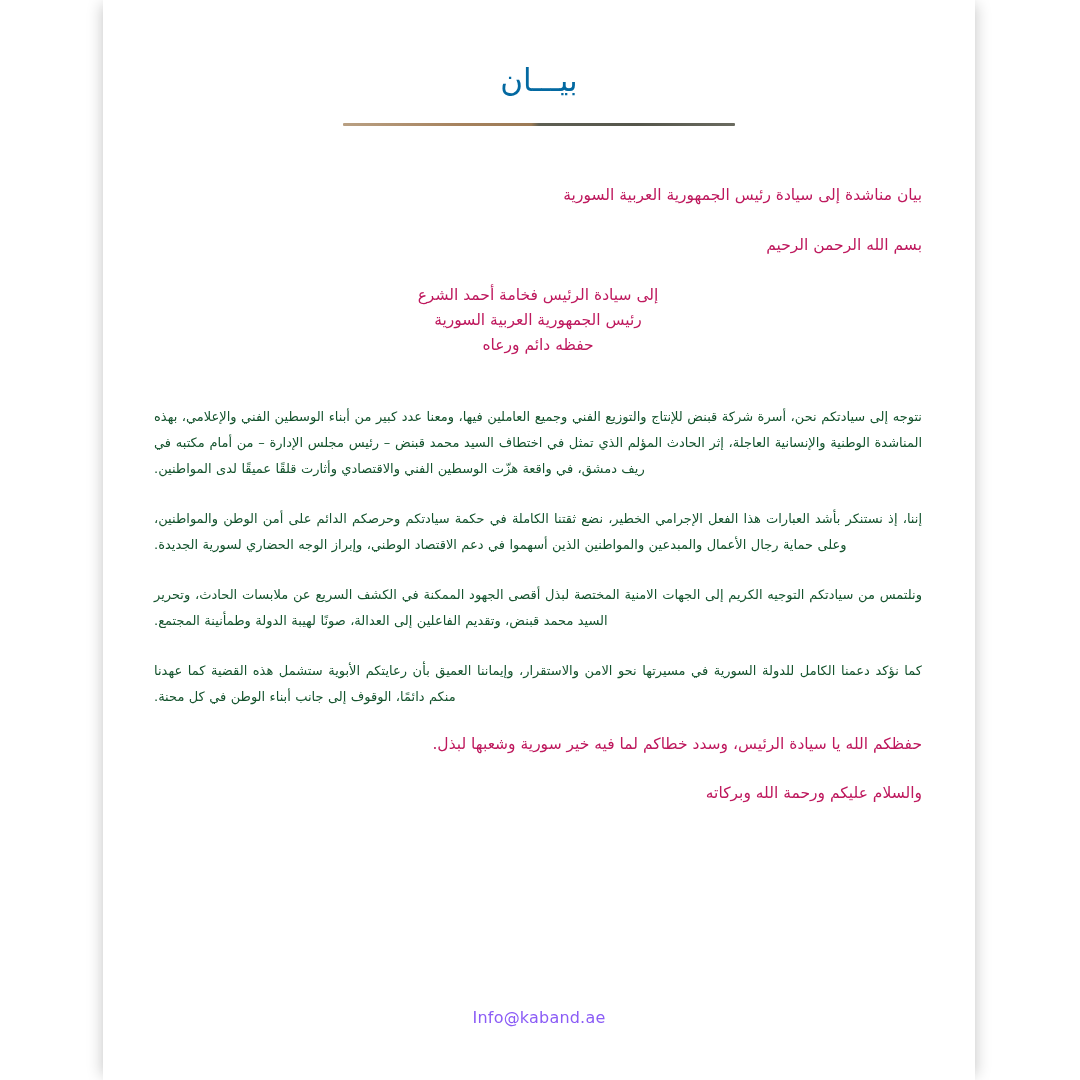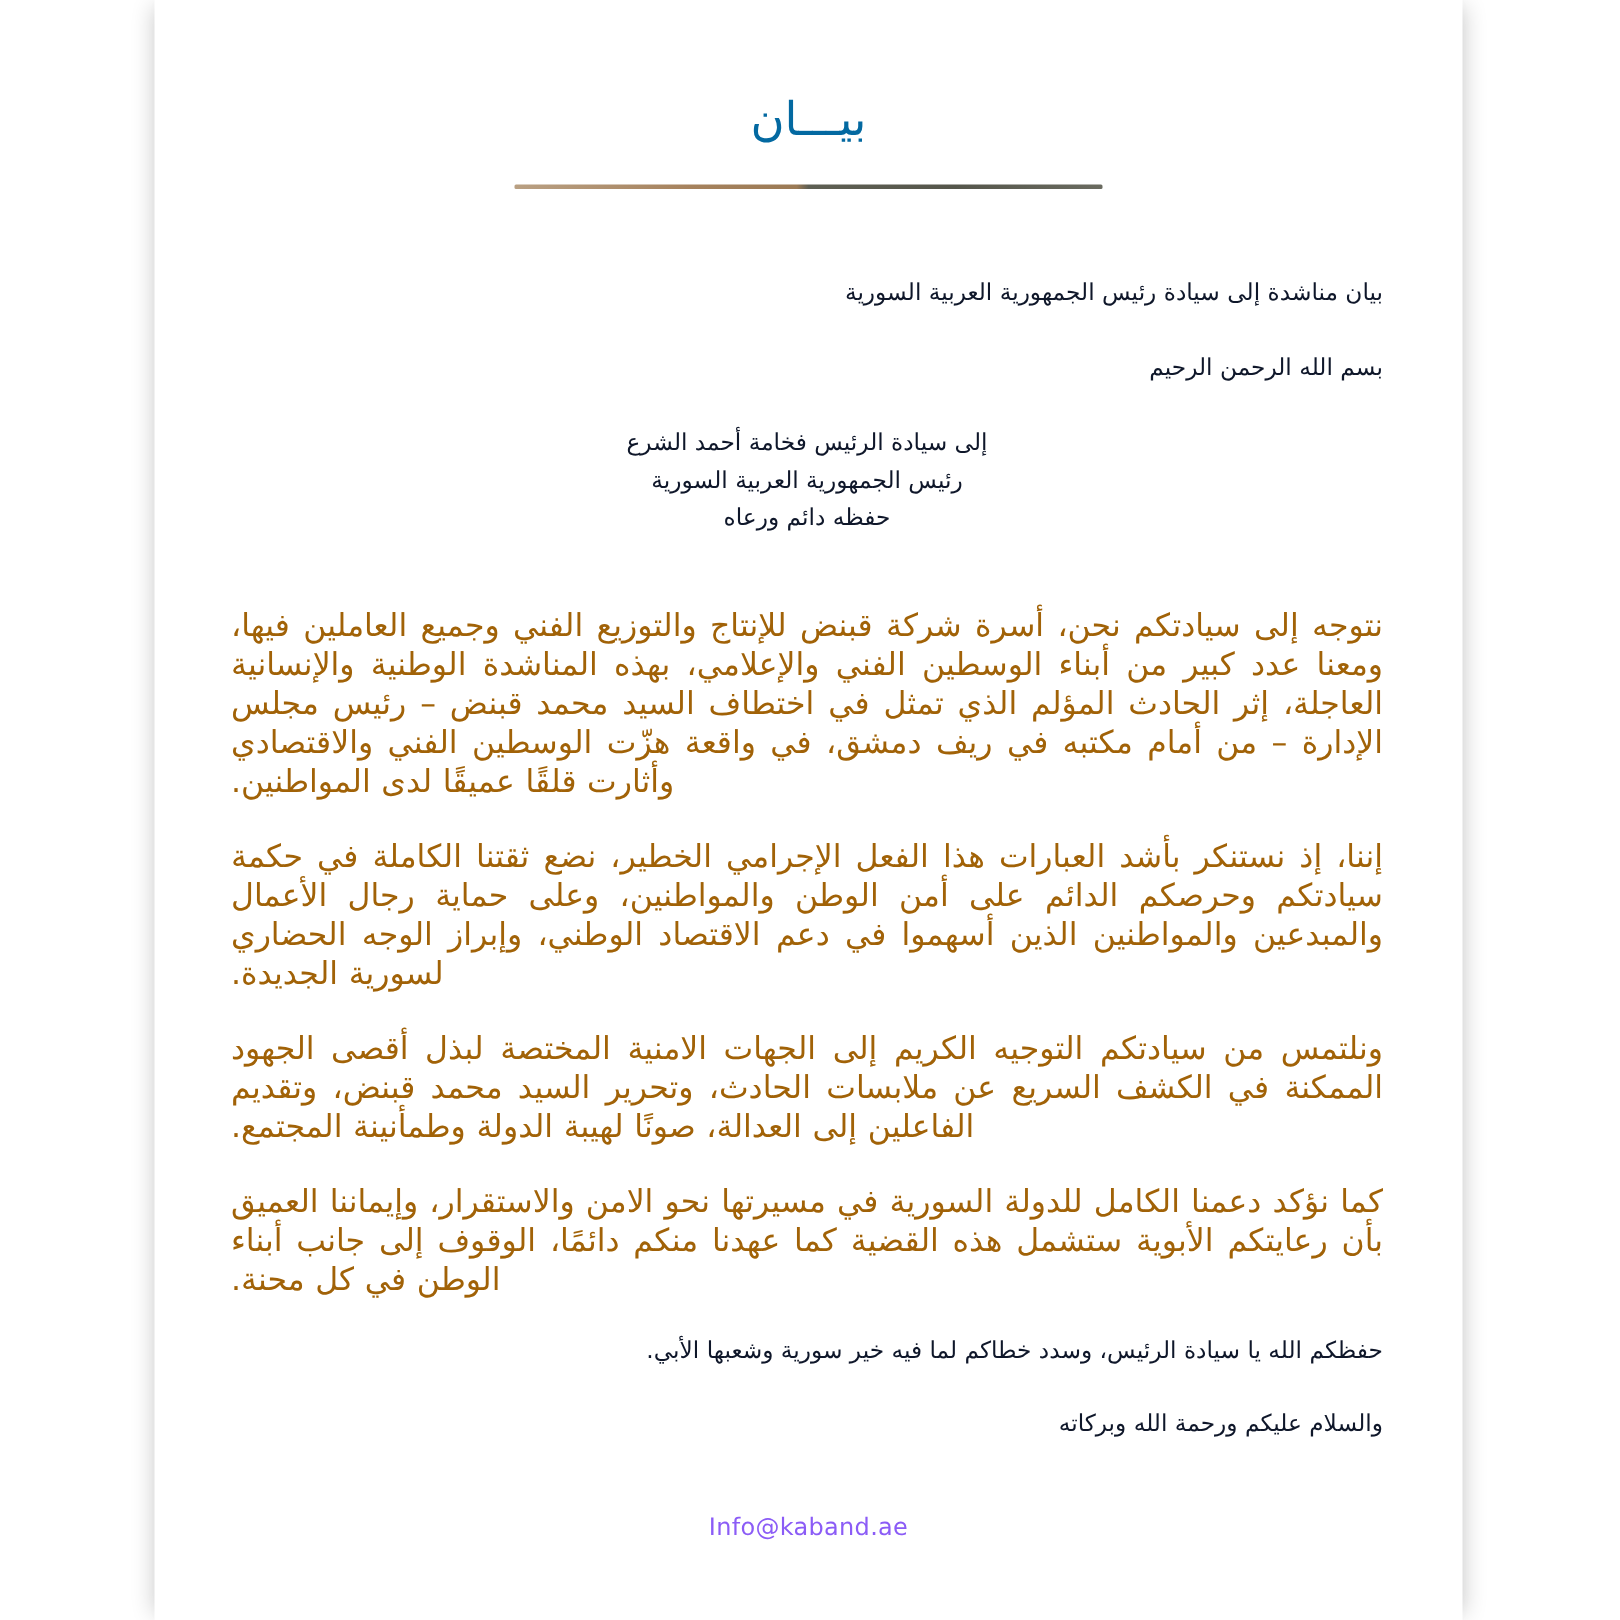--- a/index.html
+++ b/index.html
@@ -63,21 +63,21 @@
 
   
   .content {
     padding: 0 53px 0 51px;   
     margin-top: 57px;
     direction: rtl;
   }
 
   .ln {
     font-size: 15.5px;
-    color: #0f172a;
+    color: #be185d;
     line-height: 25px;
     margin: 0;
     direction: rtl;
     unicode-bidi: isolate;
   }
 
   
   .lead,
   .basmala,
   .greeting,
@@ -89,22 +89,22 @@
   
   .addressee {
     text-align: center;
   }
   .addressee .ln { line-height: 25px; }
 
   
   .para {
     text-align: justify;
     text-align-last: left;
-    font-size: 21px;
-    color: #a16207;
+    font-size: 13px;
+    color: #14532d;
     line-height: 26px;
     margin: 0;
     direction: rtl;
     unicode-bidi: isolate;
     word-spacing: 0.02em;
   }
   .gap-basmala   { height: 25px; }
   .gap-addressee { height: 25px; }
   .gap-greeting  { height: 24px; }
   .gap-p1        { height: 22px; }
@@ -172,21 +172,21 @@
     <div class="gap-p3"></div>
 
     <p class="para">ونلتمس من سيادتكم التوجيه الكريم إلى الجهات الامنية المختصة لبذل أقصى الجهود الممكنة في الكشف السريع عن ملابسات الحادث، وتحرير السيد محمد قبنض، وتقديم الفاعلين إلى العدالة، صونًا لهيبة الدولة وطمأنينة المجتمع.</p>
 
     <div class="gap-p4"></div>
 
     <p class="para">كما نؤكد دعمنا الكامل للدولة السورية في مسيرتها نحو الامن والاستقرار، وإيماننا العميق بأن رعايتكم الأبوية ستشمل هذه القضية كما عهدنا منكم دائمًا، الوقوف إلى جانب أبناء الوطن في كل محنة.</p>
 
     <div class="gap-s1"></div>
 
-    <p class="ln signoff-1">حفظكم الله يا سيادة الرئيس، وسدد خطاكم لما فيه خير سورية وشعبها الأبي.</p>
+    <p class="ln signoff-1">حفظكم الله يا سيادة الرئيس، وسدد خطاكم لما فيه خير سورية وشعبها لبذل.</p>
 
     <div class="gap-s2"></div>
 
     <p class="ln signoff-2">والسلام عليكم ورحمة الله وبركاته</p>
 
   </div>
 
   <div class="footer">
     <span class="footer-email">Info@kaband.ae</span>
   </div>

